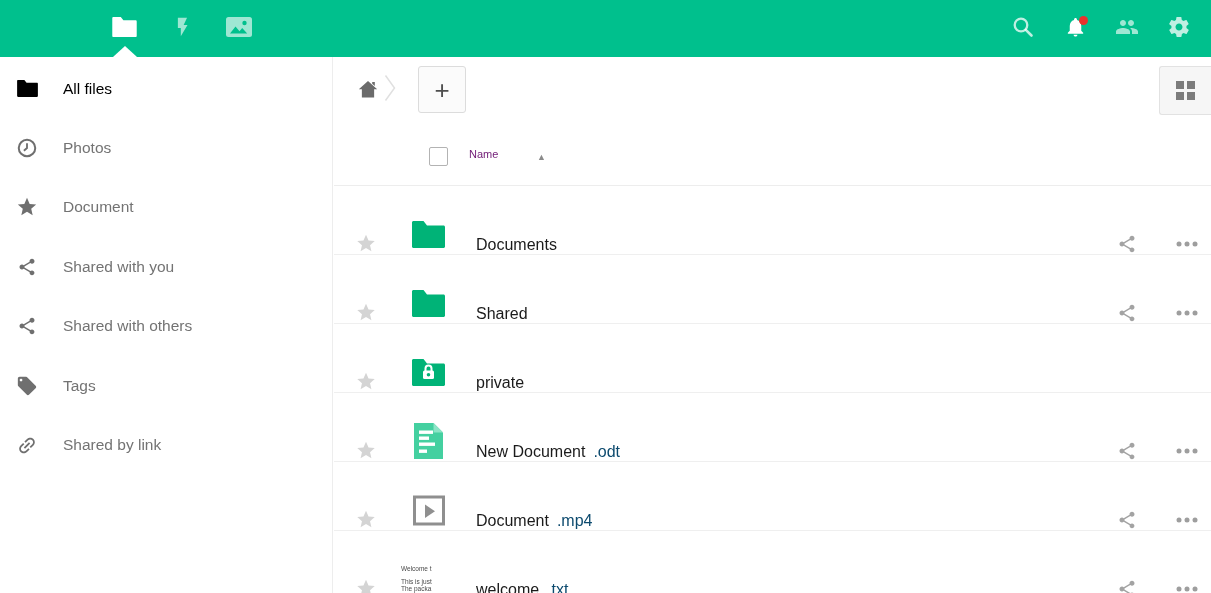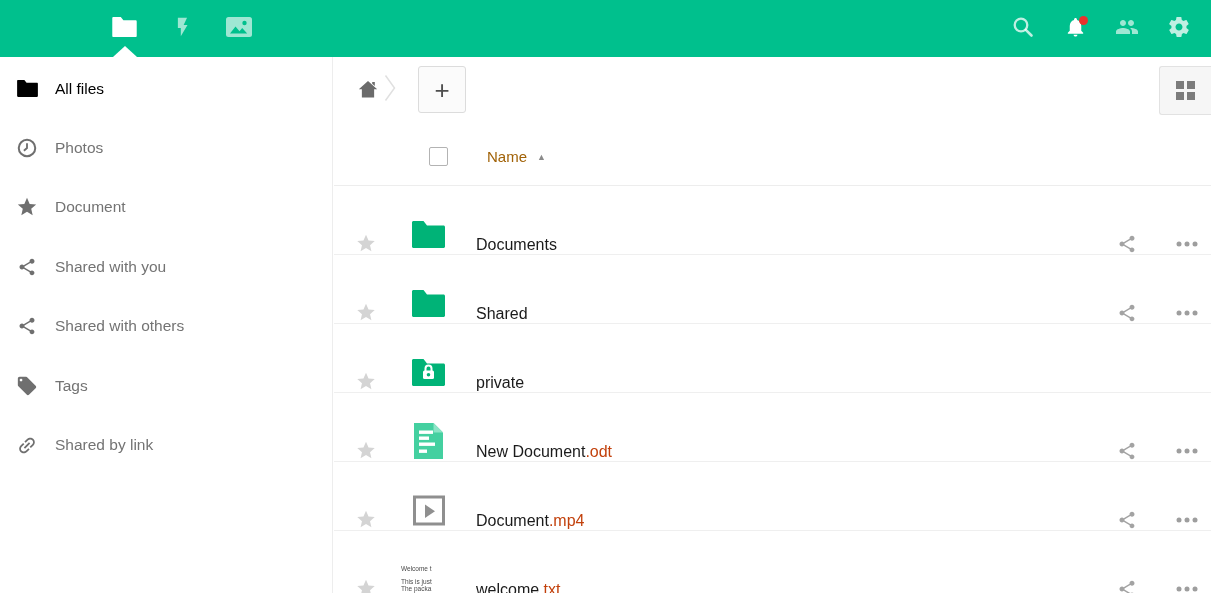--- a/index.html
+++ b/index.html
@@ -11,45 +11,45 @@
   #topbar{position:absolute;top:0;left:0;width:1211px;height:57px;background:var(--accent,#00c08d);display:flex;}
   .apps{display:flex;margin-left:96px;}
   .app{width:57px;height:57px;display:flex;align-items:center;justify-content:center;position:relative;cursor:pointer;}
   .app.active::after{content:'';position:absolute;bottom:0;left:50%;margin-left:-12px;width:0;height:0;
     border-left:12px solid transparent;border-right:12px solid transparent;border-bottom:11px solid #fff;}
   .actions{display:flex;margin-left:auto;padding-right:6px;}
   .action{width:52px;height:57px;display:flex;align-items:center;justify-content:center;position:relative;cursor:pointer;}
   .badge-dot{position:absolute;top:16px;right:13px;width:9px;height:9px;border-radius:50%;background:var(--badge,#e9322d);}
   
   #sidebar{position:absolute;top:57px;left:0;width:333px;bottom:0;background:#fff;border-right:1px solid #ededed;padding-top:2px;box-sizing:border-box;}
-  .side-item{height:59.4px;display:flex;align-items:center;padding-left:16px;cursor:pointer;}
+  .side-item{height:59.4px;display:flex;align-items:center;padding-left:16px;cursor:pointer;gap:8px;}
   .side-item .s-icon{width:22px;height:22px;margin-right:17px;display:flex;align-items:center;justify-content:center;}
   .side-item .s-label{font-size:15.5px;color:#737373;}
   .side-item.active .s-label{color:#000;}
   
   #main{position:absolute;top:57px;left:334px;right:0;bottom:0;overflow:hidden;}
   .controls{height:73px;position:relative;}
   .crumb-home{position:absolute;left:12px;top:12px;width:44px;height:44px;display:flex;align-items:center;justify-content:center;cursor:pointer;}
   .crumb-sep{position:absolute;left:50px;top:17px;}
   .new-btn{position:absolute;left:84px;top:9px;width:48px;height:47px;border:1px solid #dcdcdc;border-radius:3px;
     background:#fbfbfb;color:#4e4e4e;font-size:26px;font-weight:300;display:flex;align-items:center;justify-content:center;cursor:pointer;line-height:1;}
   .grid-btn{position:absolute;right:0;top:9px;width:51px;height:47px;border:1px solid #e2e2e2;border-right:none;
     border-radius:3px 0 0 3px;background:#f6f6f6;display:flex;align-items:center;justify-content:center;cursor:pointer;}
   .grid-glyph{display:grid;grid-template-columns:8px 8px;grid-template-rows:8px 8px;gap:3px;}
   .grid-glyph div{background:#7c7c7c;}
   .thead{height:56px;position:relative;border-bottom:1px solid #ededed;box-sizing:border-box;}
   .checkbox{position:absolute;left:95px;top:17px;width:19px;height:19px;border:1px solid #b3b3b3;border-radius:2px;background:#fff;cursor:pointer;box-sizing:border-box;}
-  .th-name{position:absolute;left:153px;top:18px;font-size:15px;color:#a16207;cursor:pointer;}
+  .th-name{position:absolute;left:135px;top:18px;font-size:11px;color:#701a75;cursor:pointer;}
   .th-caret{position:absolute;left:203px;top:22px;font-size:9px;color:#8a8a8a;}
   
   .file-row{height:69px;border-bottom:1px solid #efefef;box-sizing:border-box;display:flex;align-items:flex-end;}
   .star{margin-left:21px;width:22px;display:flex;justify-content:center;cursor:pointer;flex:none;}
   .file-icon{width:33px;height:40px;margin-left:35px;display:flex;align-items:center;justify-content:center;flex:none;position:relative;}
   .file-name{margin-left:31px;font-size:16px;color:#1b1b1b;white-space:nowrap;cursor:pointer;}
-  .ext{color:#c2410c;}
+  .ext{color:#0c4a6e;padding-left:8px;}
   .row-actions{margin-left:auto;display:flex;align-items:center;}
   .share-btn{width:24px;margin-right:36px;display:flex;justify-content:center;cursor:pointer;}
   .menu-btn{width:24px;margin-right:12px;display:flex;justify-content:center;cursor:pointer;}
   .thumb-text{width:54px;margin-left:-11px;font-size:6.5px;line-height:7.5px;color:#4a4a4a;text-align:left;}
   .thumb-text .tgap{height:5px;}
   .hidden{visibility:hidden;}
 </style>
 </head>
 <body>
 

